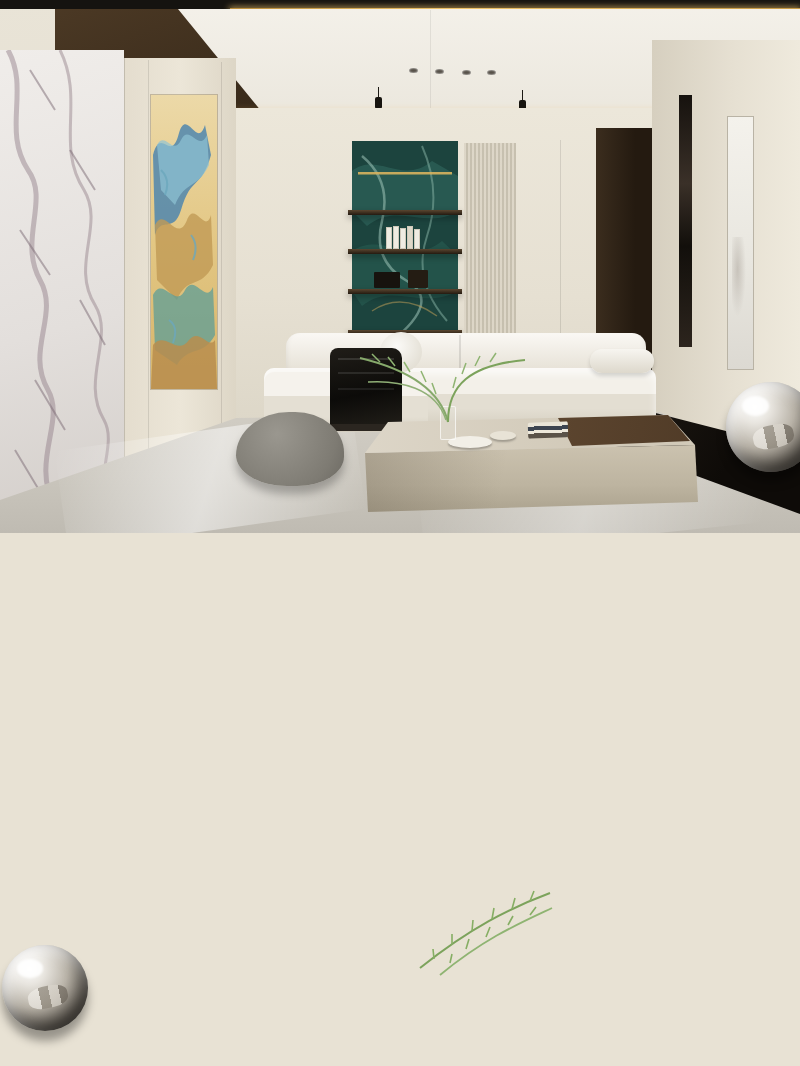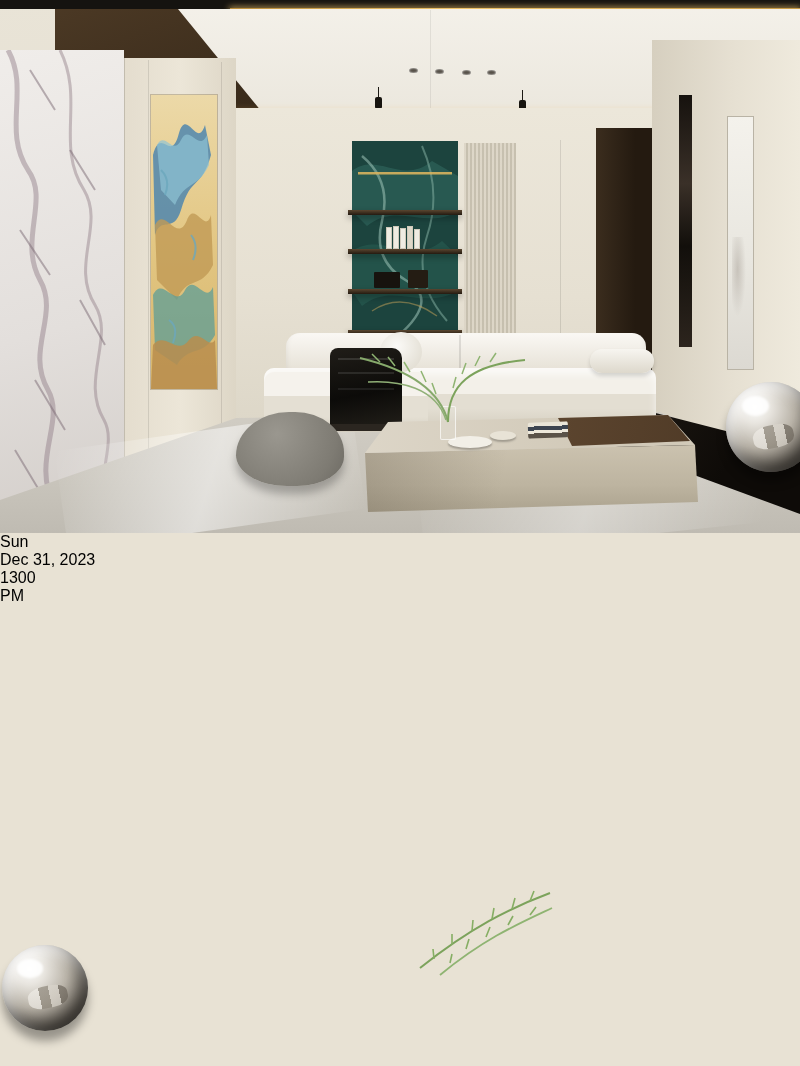--- a/index.html
+++ b/index.html
@@ -313,29 +313,20 @@
       <div class="abs b-teapot"></div>
       <div class="abs b-cups"></div>
       <div class="abs b-tr-floor"></div>
       <div class="abs b-stool"></div>
     </div>
 
     <div class="abs b-tvwall"></div>
     <div class="abs b-tvwall-seam"></div>
     <div class="abs b-niche"></div>
 
-    <div class="abs b-tv">
-      <div class="b-screen">
-        <div class="clock-day">Sun</div>
-        <div class="clock-date">Dec 31, 2023</div>
-        <div class="clock-digits"><span>13</span><span class="gap"></span><span>00</span></div>
-        <div class="clock-split"></div>
-        <div class="clock-mer">PM</div>
-      </div>
-    </div>
 
     <div class="abs b-shelf" style="top:255px;"></div>
     <div class="abs b-shelf" style="top:320px;"></div>
     <div class="abs b-bbooks">
       <div class="b-bbook" style="height:31px"></div>
       <div class="b-bbook" style="height:30px"></div>
       <div class="b-bbook" style="height:31px;background:#e2dccd"></div>
       <div class="b-bbook" style="height:29px"></div>
       <div class="b-bbook" style="height:31px;background:#7a6a52"></div>
     </div>

